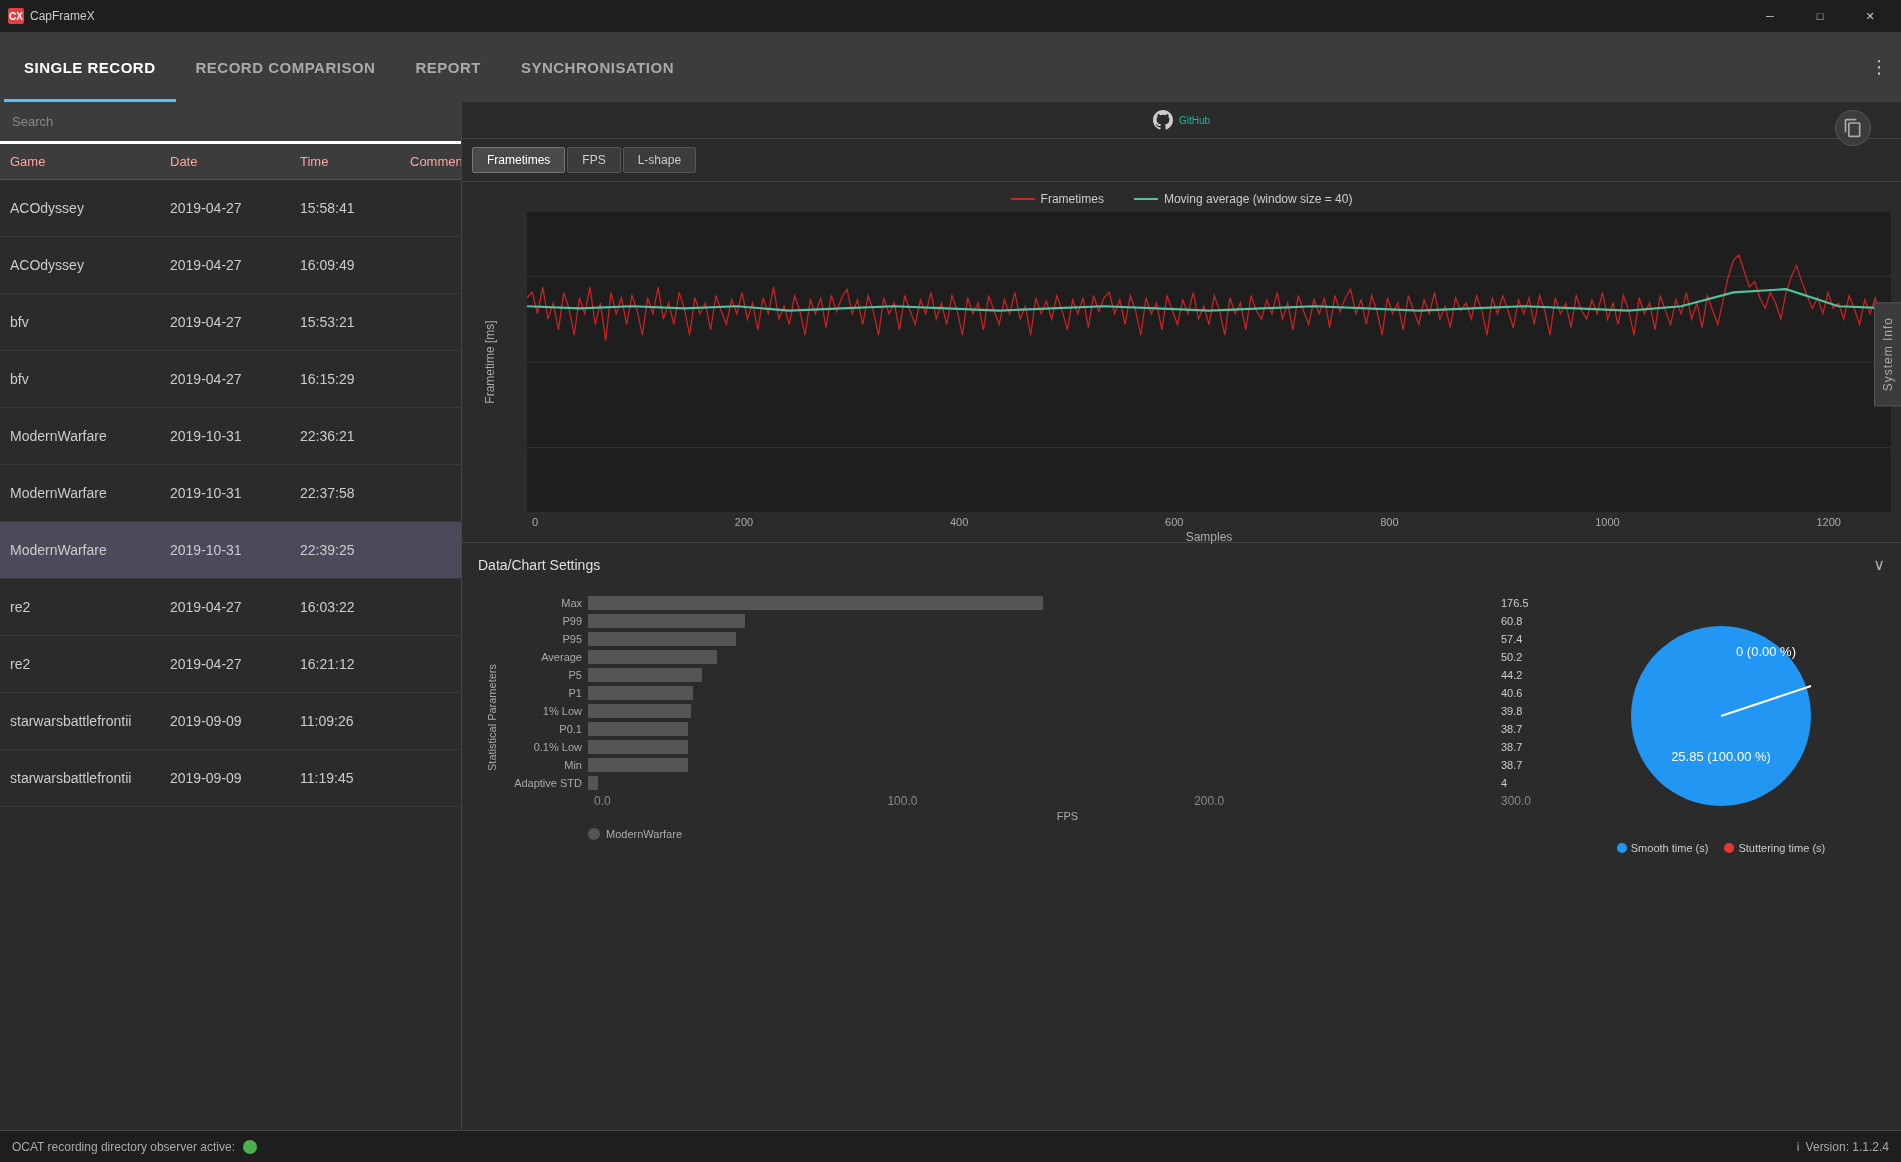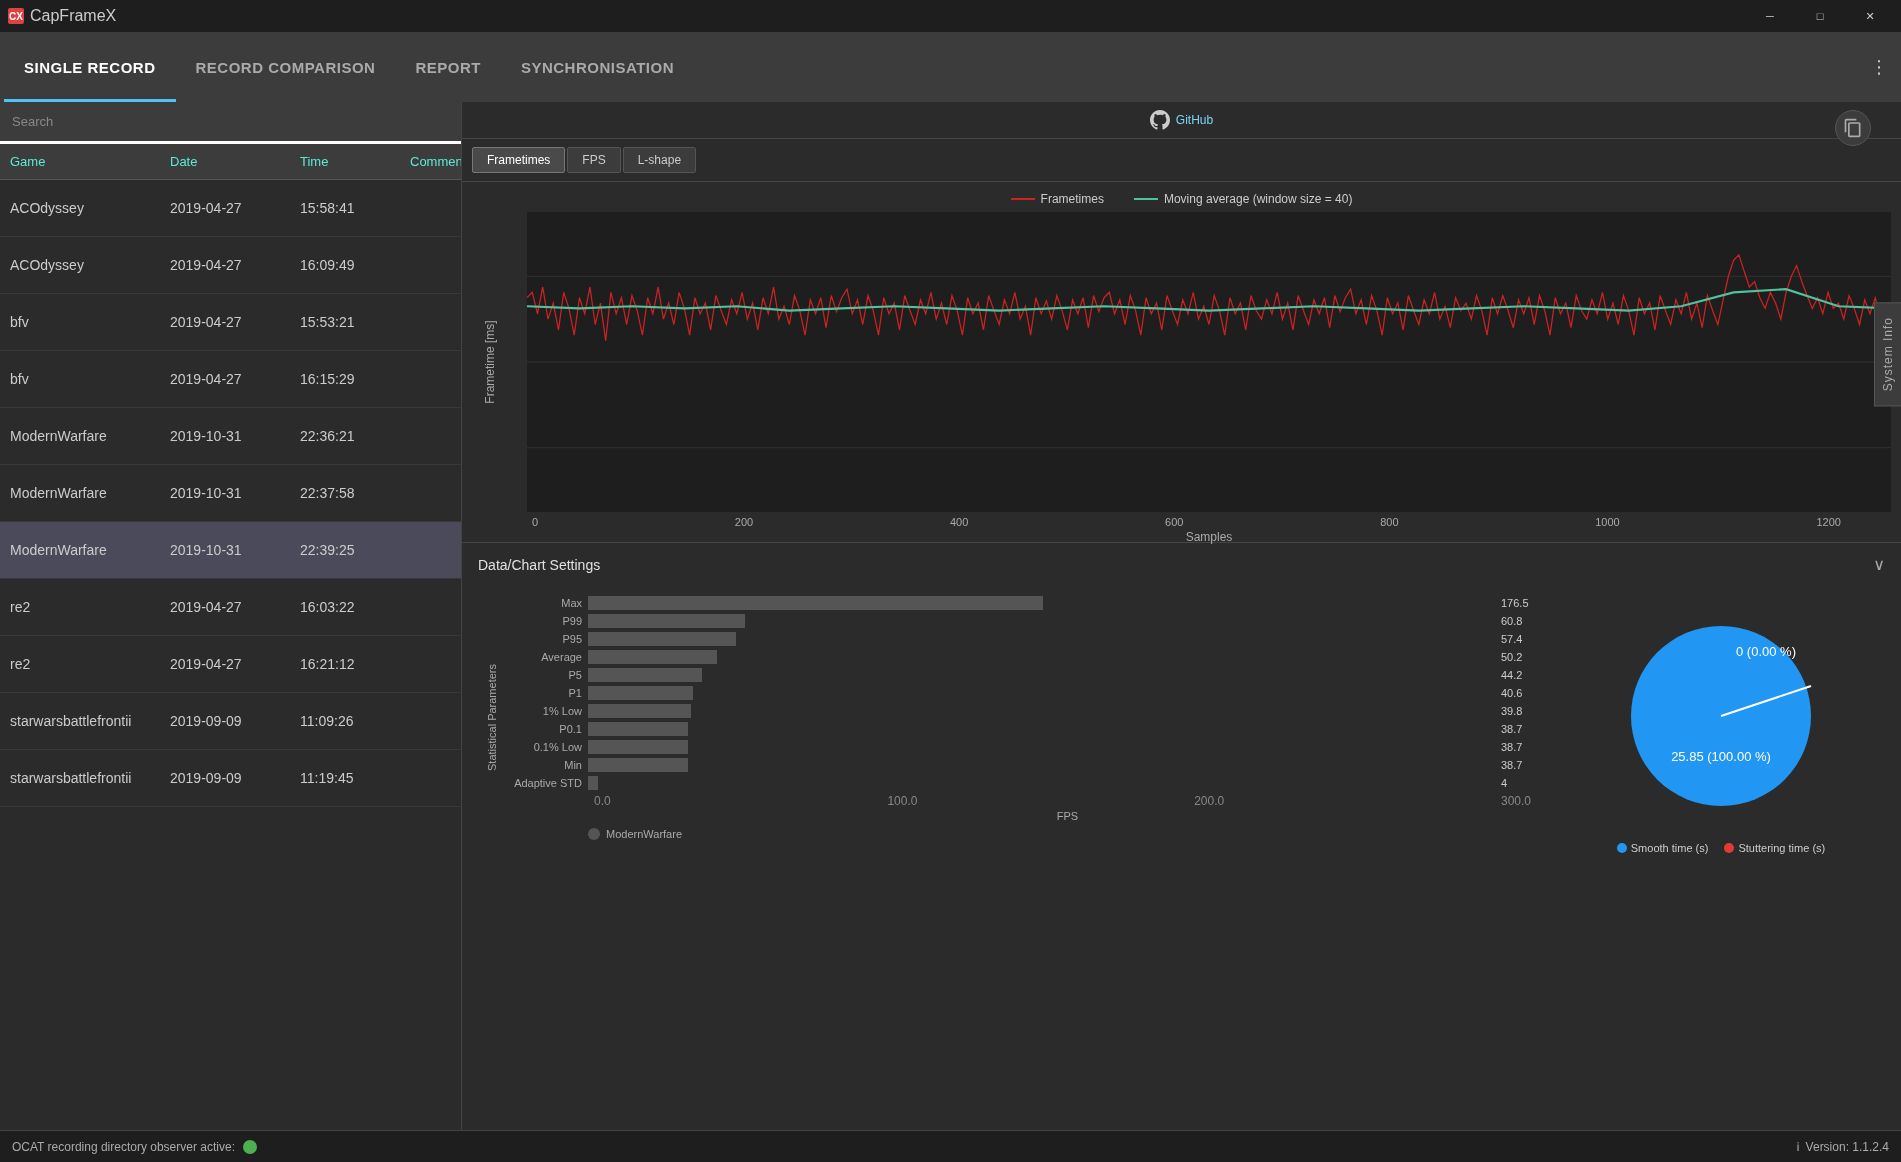--- a/index.html
+++ b/index.html
@@ -33,21 +33,21 @@
       background: #e04040;
       border-radius: 2px;
       display: flex;
       align-items: center;
       justify-content: center;
       font-size: 10px;
       font-weight: bold;
       color: white;
     }
     .title-bar-text {
-      font-size: 16px;
+      font-size: 12px;
       color: #cccccc;
       text-align: center;
     }
     .title-bar-controls {
       display: flex;
       gap: 4px;
     }
     .title-bar-btn {
       width: 46px;
       height: 32px;
@@ -149,21 +149,21 @@
       grid-template-columns: 160px 130px 110px 1fr;
       background: #3c3c3c;
       border-bottom: 1px solid #555;
       position: sticky;
       top: 0;
       z-index: 1;
     }
     .table-header-cell {
       padding: 10px 10px;
       font-size: 13px;
-      color: #5eead4;
+      color: #fca5a5;
       font-weight: 500;
     }
     .table-row {
       display: grid;
       grid-template-columns: 160px 130px 110px 1fr;
       border-bottom: 1px solid #383838;
     }
     .table-row.selected { background: #4a4a5a; }
     .table-cell {
       padding: 20px 10px;
@@ -218,22 +218,22 @@
     
     .github-header {
       display: flex;
       align-items: center;
       justify-content: center;
       padding: 8px 0;
       gap: 6px;
       border-bottom: 1px solid #444;
     }
     .github-header span {
-      color: #7dd3fc;
-      font-size: 12px;
+      color: #14b8a6;
+      font-size: 10px;
     }
 
     
     .chart-tabs {
       display: flex;
       gap: 2px;
       padding: 8px 10px;
       border-bottom: 1px solid #444;
     }
     .chart-tab {

